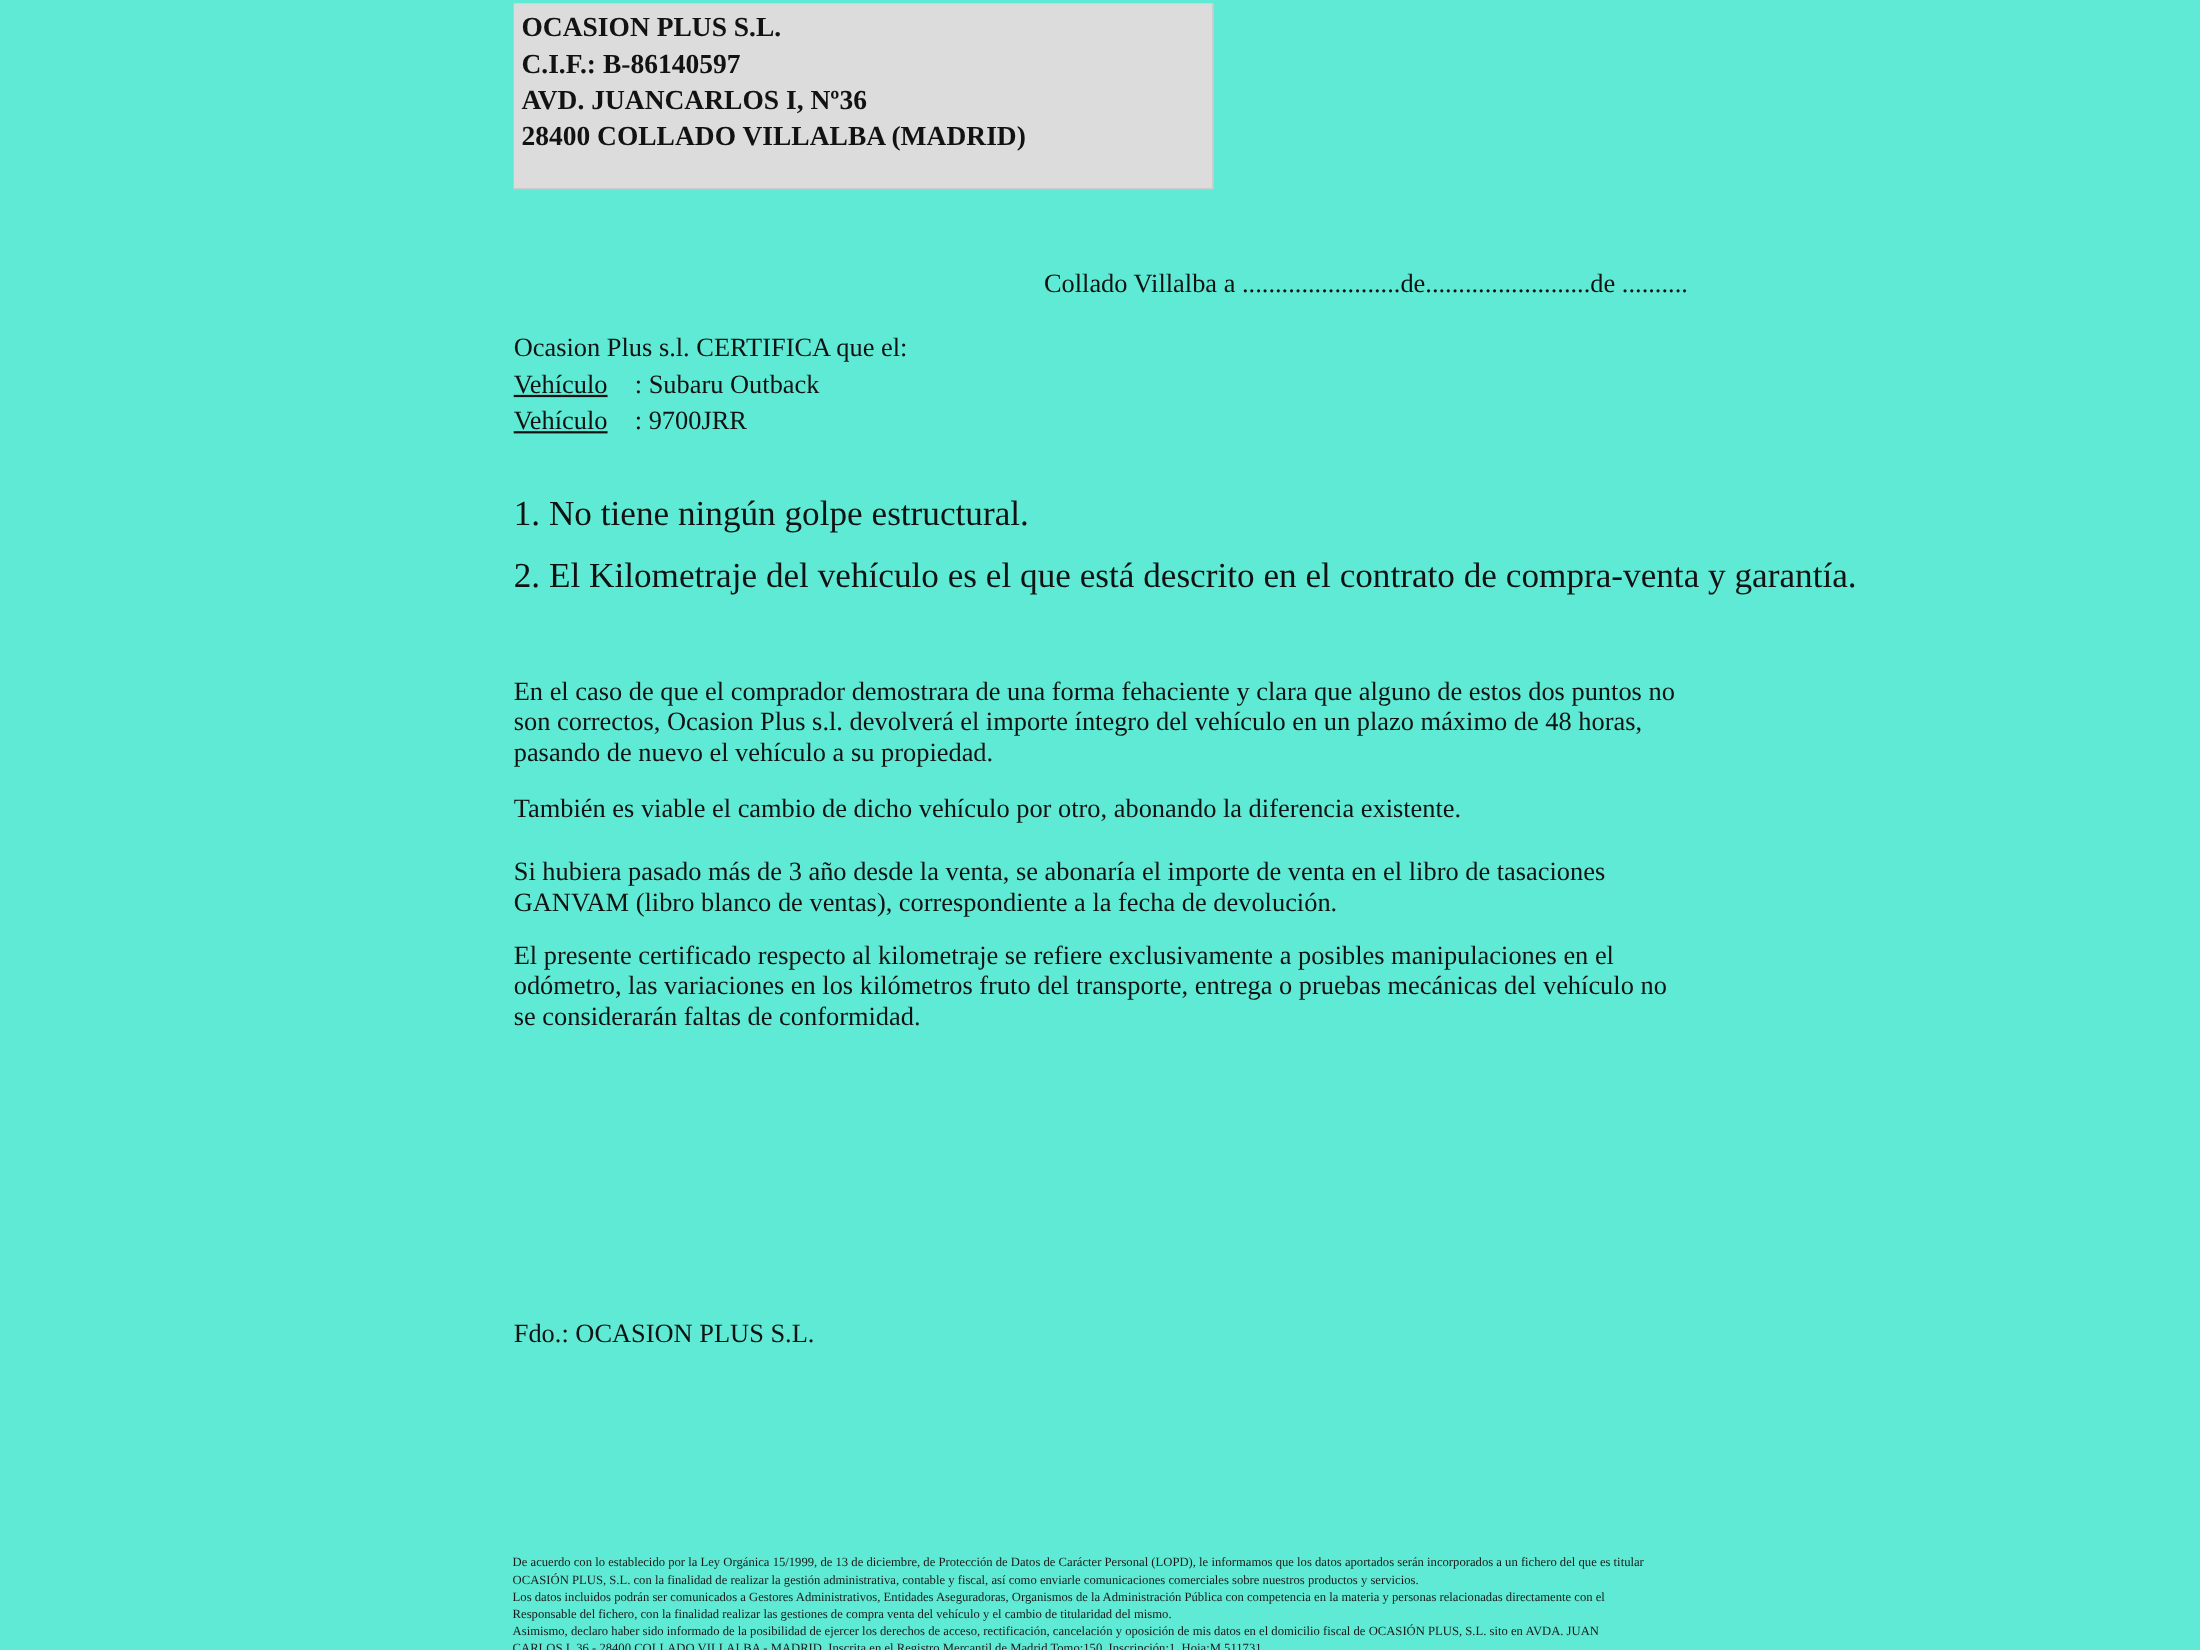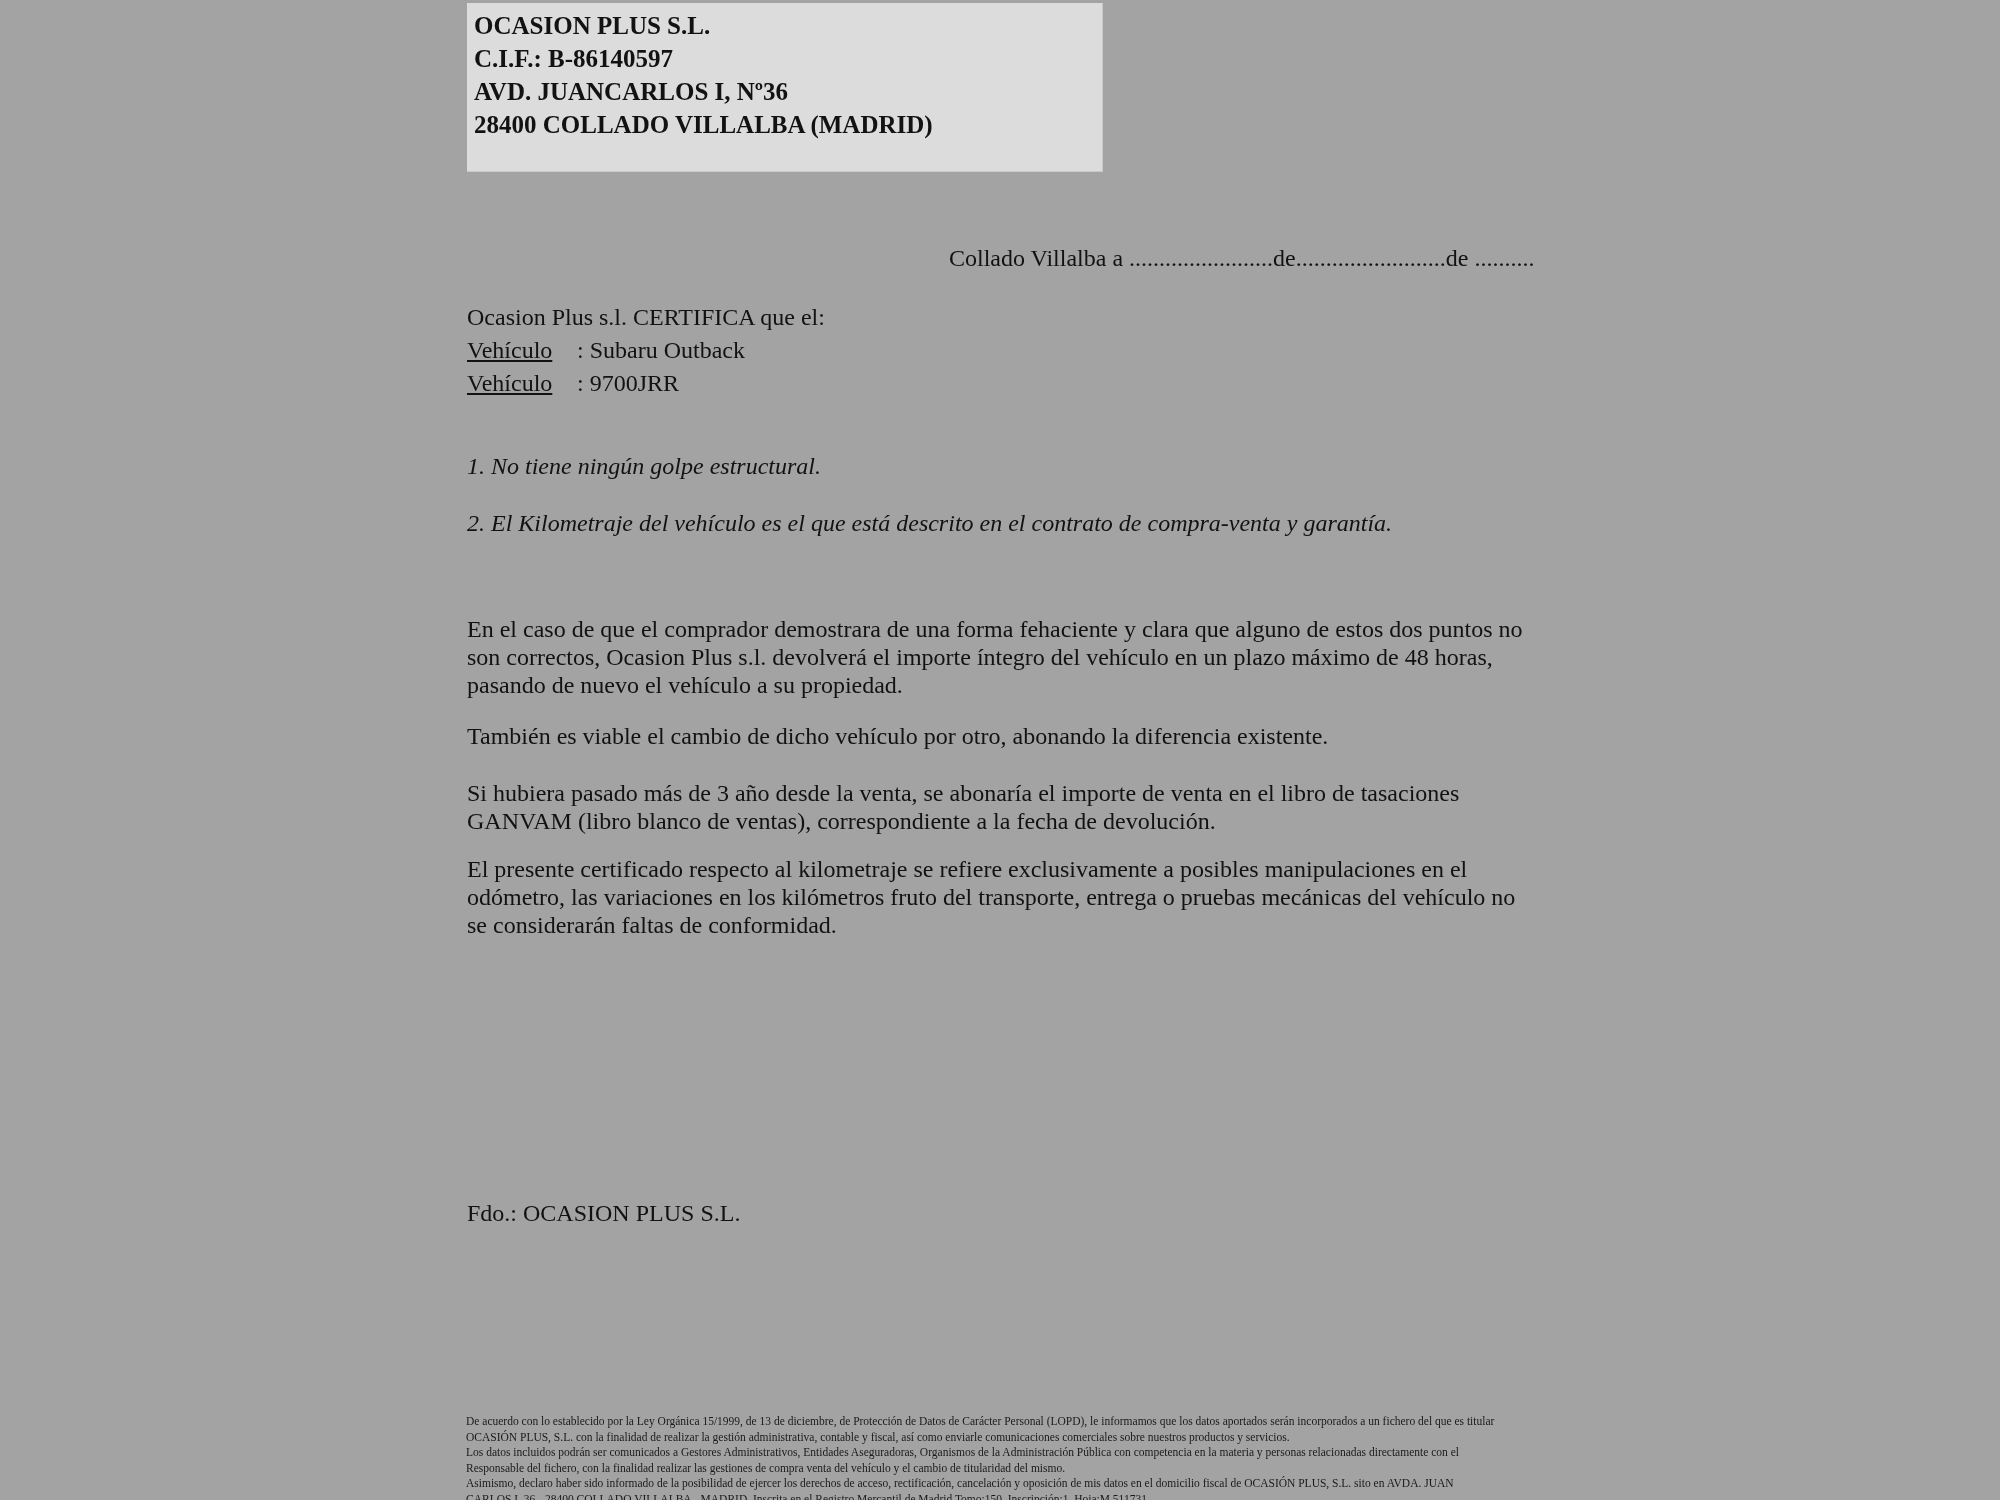--- a/index.html
+++ b/index.html
@@ -4,21 +4,21 @@
 <style>
   html, body {
     margin: 0;
     padding: 0;
     background: #ffffff;
   }
   .page {
     position: relative;
     width: 2000px;
     height: 1500px;
-    background: #a3a3a3;
+    background: #5eead4;
     font-family: "Liberation Serif", "DejaVu Serif", serif;
     color: #121212;
     overflow: hidden;
   }
   .header-box {
     position: absolute;
     left: 467px;
     top: 3px;
     width: 636px;
     height: 169px;
@@ -52,24 +52,23 @@
   .certify .intro { white-space: pre; }
   .kv { display: flex; white-space: pre; }
   .kv .kv-label {
     display: inline-block;
     width: 110px;
     text-decoration: underline;
   }
   .clause {
     position: absolute;
     left: 467px;
-    font-size: 24px;
+    font-size: 32px;
     line-height: 28px;
     white-space: pre;
-    font-style: italic;
   }
   .para {
     position: absolute;
     left: 467px;
     font-size: 24px;
     line-height: 28px;
     white-space: pre;
   }
   .signature {
     position: absolute;

